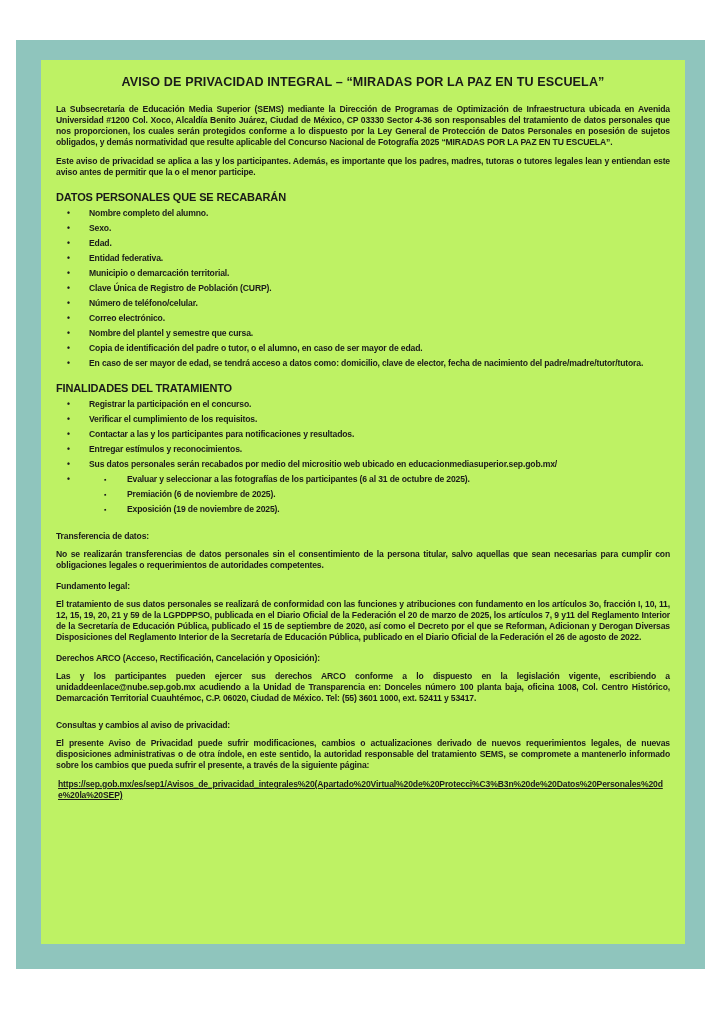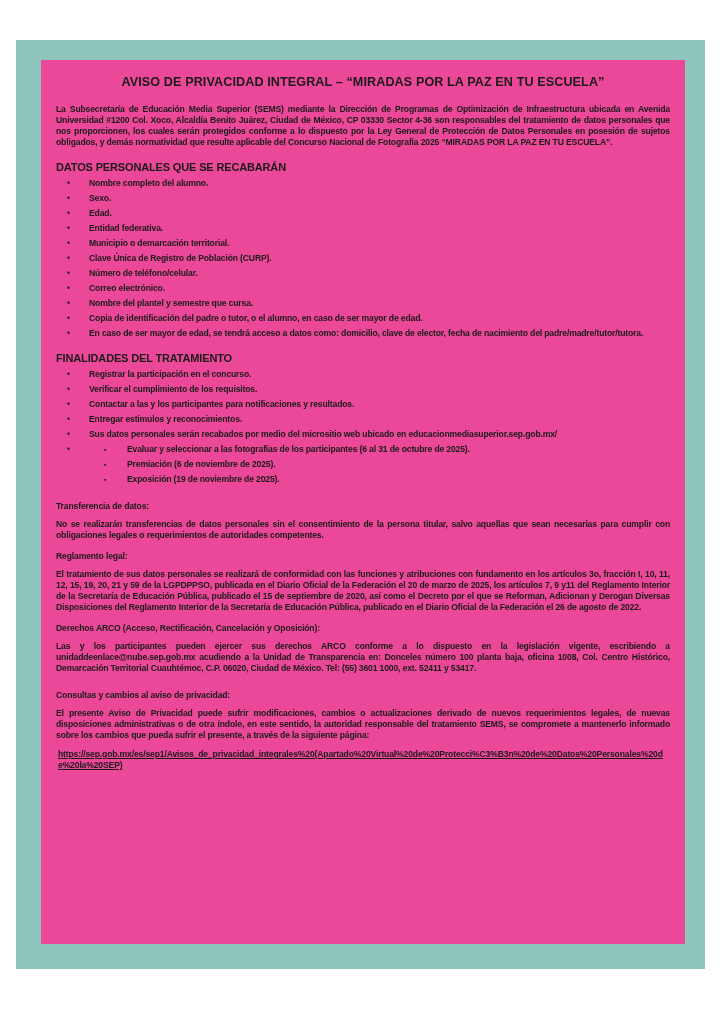--- a/index.html
+++ b/index.html
@@ -1,21 +1,21 @@
 <!DOCTYPE html>
 <html><head>
   <meta charset="utf-8">
   <style>
     html, body { margin: 0; padding: 0; background: #ffffff; }
     body { width: 724px; height: 1024px; position: relative; overflow: hidden;
       font-family: "Liberation Sans", "DejaVu Sans", sans-serif; color: #1a1a1a; }
     .frame { position: absolute; left: 16px; top: 40px; width: 689px; height: 929px;
       background: #8fc5bd; }
     .page { position: absolute; left: 41px; top: 60px; width: 644px; height: 884px;
-      background: #ec4899; }
+      background: #bef264; }
     .content { position: absolute; left: 15px; top: 14px; width: 614px; font-size: 8.6px;
       line-height: 11px; font-weight: bold; letter-spacing: -0.15px; }
     .title { text-align: center; font-size: 12.6px; line-height: 16px; font-weight: bold;
       margin: 0 0 14px 0; letter-spacing: 0.1px; }
     p { margin: 0 0 8px 0; text-align: justify; }
     .h2 { font-size: 11px; line-height: 14px; margin: 12px 0 4px 0; }
     ul.l1 { list-style: none; margin: 0; padding: 0; }
     ul.l1 > li { position: relative; padding-left: 33px; margin-bottom: 4px; text-align: justify; }
     ul.l1 > li > .b { position: absolute; left: 11px; top: 0; }
     ul.l2 { list-style: none; margin: 3px 0 0 0; padding: 0; }
@@ -27,20 +27,21 @@
   </style>
 </head>
 <body>
 
 <div class="frame"></div>
 <div class="page">
   <div class="content">
     <div class="title">AVISO DE PRIVACIDAD INTEGRAL – “MIRADAS POR LA PAZ EN TU ESCUELA”</div>
 
     <p>La Subsecretaría de Educación Media Superior (SEMS) mediante la Dirección de Programas de Optimización de Infraestructura ubicada en Avenida Universidad #1200 Col. Xoco, Alcaldía Benito Juárez, Ciudad de México, CP 03330 Sector 4-36 son responsables del tratamiento de datos personales que nos proporcionen, los cuales serán protegidos conforme a lo dispuesto por la Ley General de Protección de Datos Personales en posesión de sujetos obligados, y demás normatividad que resulte aplicable del Concurso Nacional de Fotografía 2025 “MIRADAS POR LA PAZ EN TU ESCUELA”.</p>
+    <p>Este aviso de privacidad se aplica a las y los participantes. Además, es importante que los padres, madres, tutoras o tutores legales lean y entiendan este aviso antes de permitir que la o el menor participe.</p>
 
     <div class="h2">DATOS PERSONALES QUE SE RECABARÁN</div>
     <ul class="l1">
       <li><span class="b">•</span><span>Nombre completo del alumno.</span></li>
       <li><span class="b">•</span><span>Sexo.</span></li>
       <li><span class="b">•</span><span>Edad.</span></li>
       <li><span class="b">•</span><span>Entidad federativa.</span></li>
       <li><span class="b">•</span><span>Municipio o demarcación territorial.</span></li>
       <li><span class="b">•</span><span>Clave Única de Registro de Población (CURP).</span></li>
       <li><span class="b">•</span><span>Número de teléfono/celular.</span></li>
@@ -62,21 +63,21 @@
           <li><span class="b">▪</span><span>Evaluar y seleccionar a las fotografías de los participantes (6 al 31 de octubre de 2025).</span></li>
           <li><span class="b">▪</span><span>Premiación (6 de noviembre de 2025).</span></li>
           <li><span class="b">▪</span><span>Exposición (19 de noviembre de 2025).</span></li>
         </ul>
       </li>
     </ul>
 
     <div class="h3" style="margin-top:16px;">Transferencia de datos:</div>
     <p>No se realizarán transferencias de datos personales sin el consentimiento de la persona titular, salvo aquellas que sean necesarias para cumplir con obligaciones legales o requerimientos de autoridades competentes.</p>
 
-    <div class="h3" style="margin-top:10px;">Reglamento legal:</div>
+    <div class="h3" style="margin-top:10px;">Fundamento legal:</div>
     <p>El tratamiento de sus datos personales se realizará de conformidad con las funciones y atribuciones con fundamento en los artículos 3o, fracción I, 10, 11, 12, 15, 19, 20, 21 y 59 de la LGPDPPSO, publicada en el Diario Oficial de la Federación el 20 de marzo de 2025, los artículos 7, 9 y11 del Reglamento Interior de la Secretaría de Educación Pública, publicado el 15 de septiembre de 2020, así como el Decreto por el que se Reforman, Adicionan y Derogan Diversas Disposiciones del Reglamento Interior de la Secretaría de Educación Pública, publicado en el Diario Oficial de la Federación el 26 de agosto de 2022.</p>
 
     <div class="h3" style="margin-top:10px;">Derechos ARCO (Acceso, Rectificación, Cancelación y Oposición):</div>
     <p>Las y los participantes pueden ejercer sus derechos ARCO conforme a lo dispuesto en la legislación vigente, escribiendo a unidaddeenlace@nube.sep.gob.mx acudiendo a la Unidad de Transparencia en: Donceles número 100 planta baja, oficina 1008, Col. Centro Histórico, Demarcación Territorial Cuauhtémoc, C.P. 06020, Ciudad de México. Tel: (55) 3601 1000, ext. 52411 y 53417.</p>
 
     <div class="h3" style="margin-top:16px;">Consultas y cambios al aviso de privacidad:</div>
     <p>El presente Aviso de Privacidad puede sufrir modificaciones, cambios o actualizaciones derivado de nuevos requerimientos legales, de nuevas disposiciones administrativas o de otra índole, en este sentido, la autoridad responsable del tratamiento SEMS, se compromete a mantenerlo informado sobre los cambios que pueda sufrir el presente, a través de la siguiente página:</p>
     <p class="url linktext">https://sep.gob.mx/es/sep1/Avisos_de_privacidad_integrales%20(Apartado%20Virtual%20de%20Protecci%C3%B3n%20de%20Datos%20Personales%20de%20la%20SEP)</p>
   </div>
 </div>

